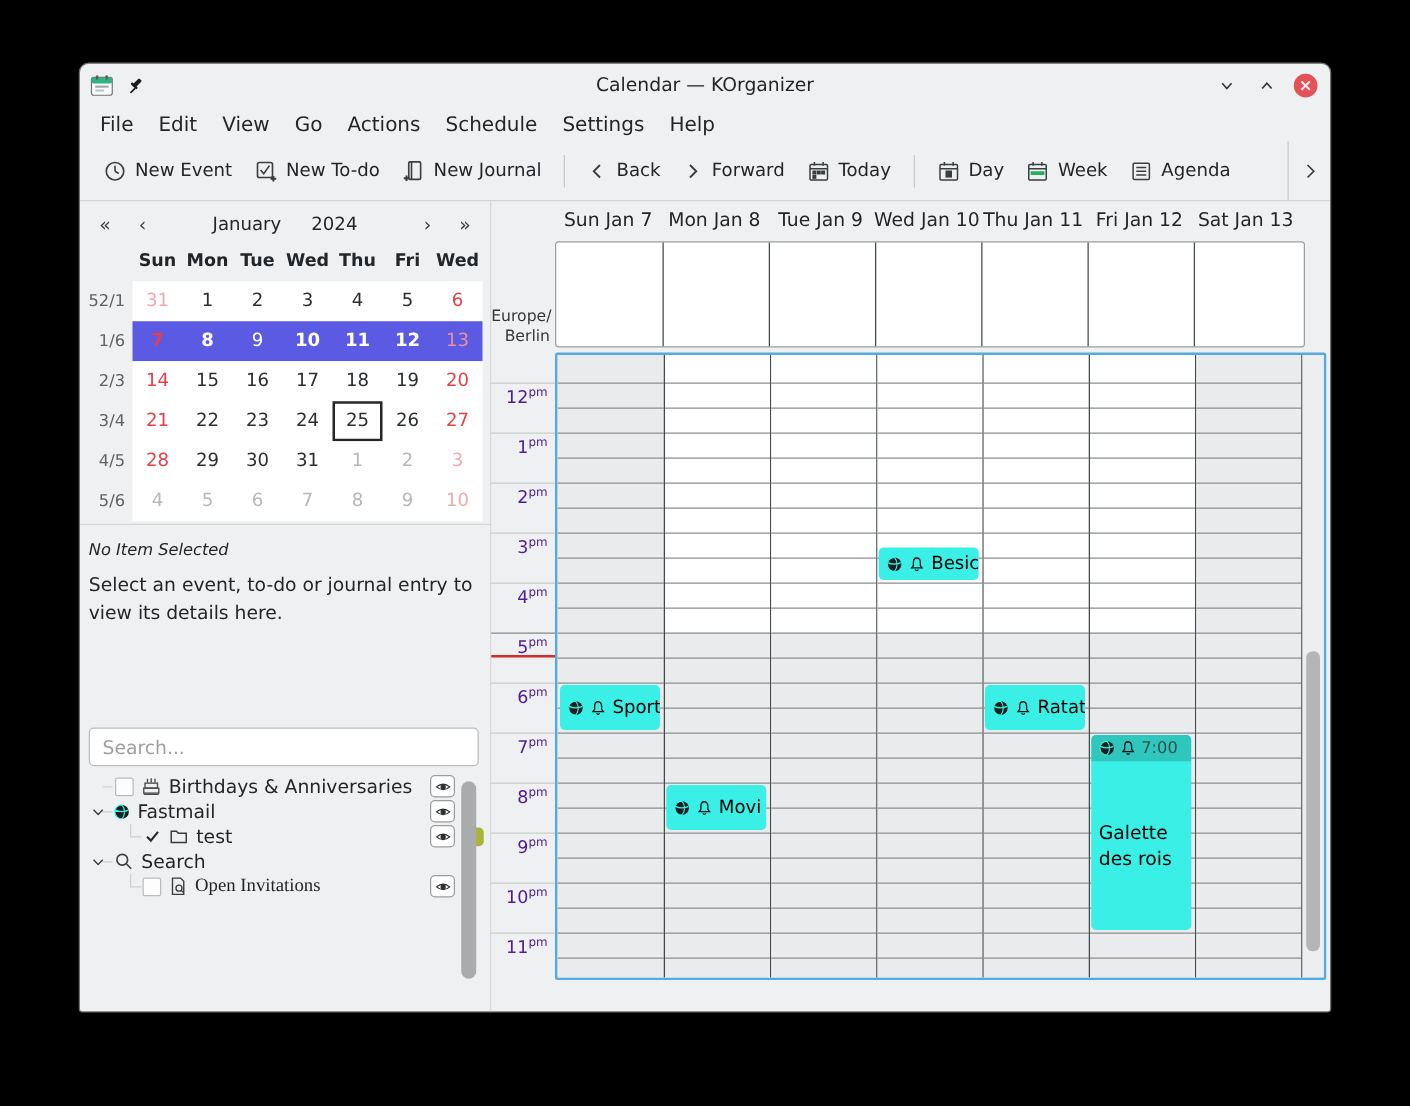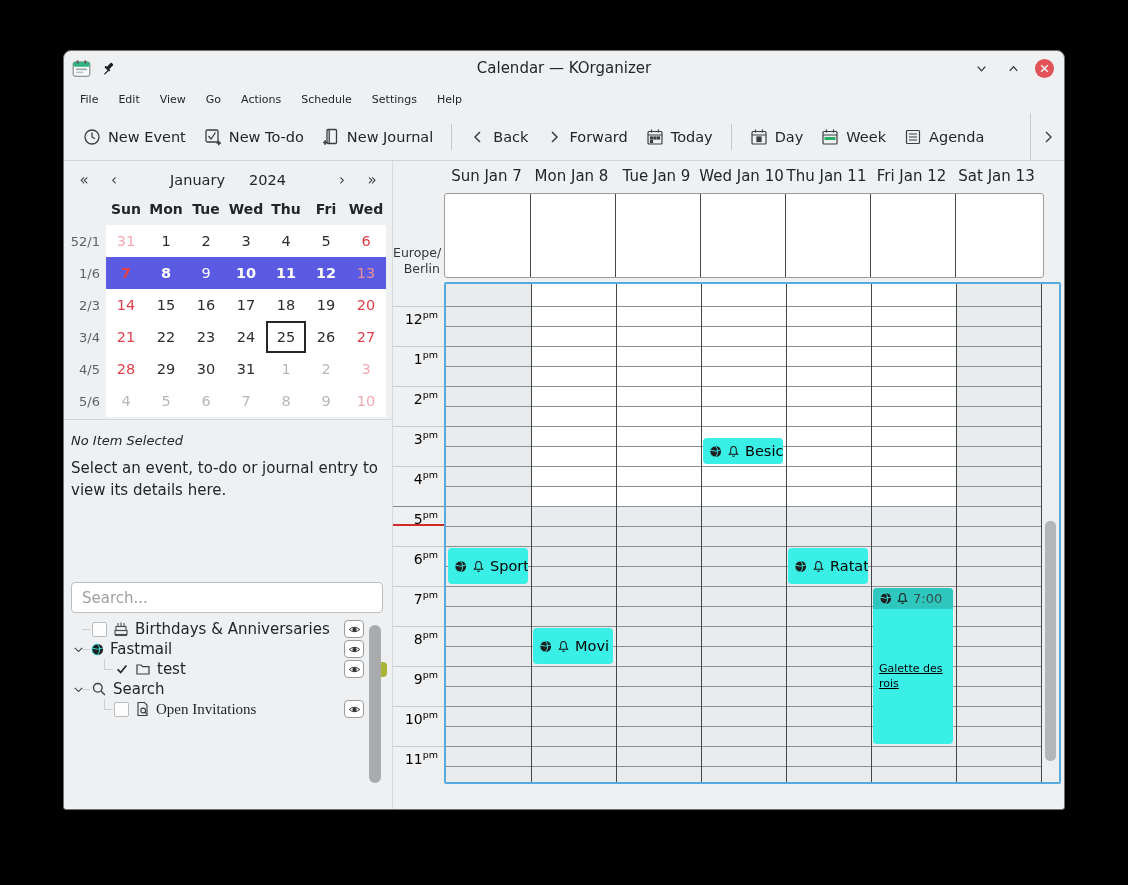--- a/index.html
+++ b/index.html
@@ -8,21 +8,21 @@
     background:#eff0f1;border:1px solid #6f7173;border-radius:8px 8px 3px 3px;box-sizing:border-box;overflow:hidden;}
   
   #titlebar{position:absolute;left:0;top:0;right:0;height:34px;display:flex;align-items:center;}
   #tb-left{position:absolute;left:8px;top:0;height:34px;display:flex;align-items:center;gap:10px;}
   #title{position:absolute;left:0;right:0;text-align:center;font-size:15px;color:#232629;}
   #tb-right{position:absolute;right:10px;top:0;height:34px;display:flex;align-items:center;gap:12px;}
   .winbtn{width:20px;height:20px;display:flex;align-items:center;justify-content:center;}
   #close-btn{width:19px;height:19px;border-radius:50%;background:#e15259;}
   
   #menubar{position:absolute;left:0;top:34px;right:0;height:28px;display:flex;align-items:center;padding-left:6px;}
-  .menu-item{padding:3px 10px;font-size:11px;}
+  .menu-item{padding:3px 10px;font-size:16px;}
   
   #toolbar{position:absolute;left:0;top:62px;right:0;height:48px;display:flex;align-items:center;
     border-bottom:1px solid #d2d3d4;padding-left:10px;box-sizing:border-box;}
   .tb-btn{display:flex;align-items:center;gap:7px;padding:7px 9px;font-size:14.5px;border-radius:3px;}
   .tb-sep{width:1px;height:26px;background:#c6c8c9;margin:0 9px;}
   .tb-icon{display:flex;align-items:center;}
   #toolbar-overflow{position:absolute;right:0;top:0;width:33px;height:47px;border-left:1px solid #c9cacb;
     display:flex;align-items:center;justify-content:center;}
   
   #left{position:absolute;left:0;top:110px;width:328px;height:650px;}
@@ -66,39 +66,39 @@
   #main{position:absolute;left:329px;top:110px;width:673px;height:650px;}
   #day-headers{position:absolute;left:51px;top:4px;width:595px;display:flex;}
   .day-h{width:85px;text-align:center;font-size:15px;padding-top:2px;}
   #allday{position:absolute;left:51px;top:32px;width:600px;height:85px;background:#fff;
     border:1px solid #9b9d9e;border-radius:3px;box-sizing:border-box;}
   .allday-line{position:absolute;top:0;bottom:0;width:1px;background:#45484a;}
   #tz-label{position:absolute;left:0;top:84px;width:47px;text-align:right;font-size:12.5px;line-height:1.3;color:#333638;}
   .gutter-line{position:absolute;left:0;width:51px;height:1px;background:#c9cccd;}
   .gutter-line.dark{background:#85888a;}
   #now-line{position:absolute;left:0;width:51px;height:2px;top:363px;background:#d22b2b;}
-  .hour-label{position:absolute;width:45px;text-align:right;font-size:14px;color:#000000;}
+  .hour-label{position:absolute;width:45px;text-align:right;font-size:14px;color:#4c1d95;}
   .hour-label sup{font-size:9.5px;}
   #agenda{position:absolute;left:51px;top:121px;width:617px;height:502px;box-sizing:border-box;
     border:2px solid #55aadf;border-radius:2px;background:#eff0f1;overflow:hidden;}
   #cols{position:absolute;left:0;top:0;width:595px;height:498px;display:flex;}
   .col{width:85px;box-sizing:border-box;}
   .col + .col{border-left:1px solid #45484a;}
   .cell{box-sizing:border-box;}
   .cell.line{border-top:1px solid #8a9092;}
   .cell.work{background:#fff;} .cell.off{background:#e9ebec;}
   #col-endline{position:absolute;left:595px;top:0;height:498px;width:1px;background:#45484a;}
   #agenda-scroll-track{position:absolute;left:596px;top:0;width:17px;height:498px;background:#edeeef;}
   #agenda-scroll-thumb{position:absolute;left:599px;top:237px;width:11px;height:240px;background:#b3b5b7;border-radius:5px;}
   #events{position:absolute;left:0;top:0;width:595px;height:498px;}
   .event{position:absolute;background:#3af0e6;border-radius:4px;overflow:hidden;font-size:14.5px;color:#000;}
   .event .ev-row{display:flex;align-items:center;gap:5px;padding:0 0 0 6px;height:100%;}
   .event .ev-head{display:flex;align-items:center;gap:4px;height:21px;background:#2fc7bd;padding-left:6px;
     font-size:13px;color:#34504d;}
-  .event .ev-body{display:flex;align-items:center;padding:0 6px;line-height:1.35;font-size:11px;text-decoration:underline;}
+  .event .ev-body{display:flex;align-items:center;padding:0 6px;line-height:1.35;font-size:15px;}
   .ic{display:flex;align-items:center;}
 </style>
 </head>
 <body>
 
 <div id="window">
 
   <div id="titlebar">
     <div id="tb-left">
       <span class="ic">

